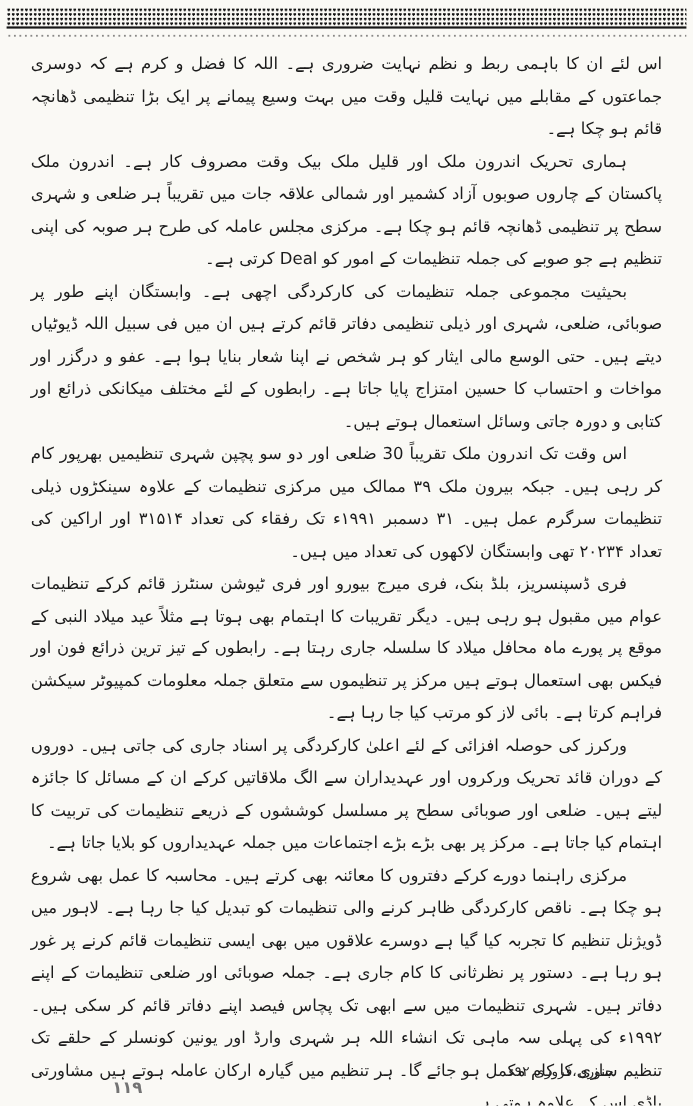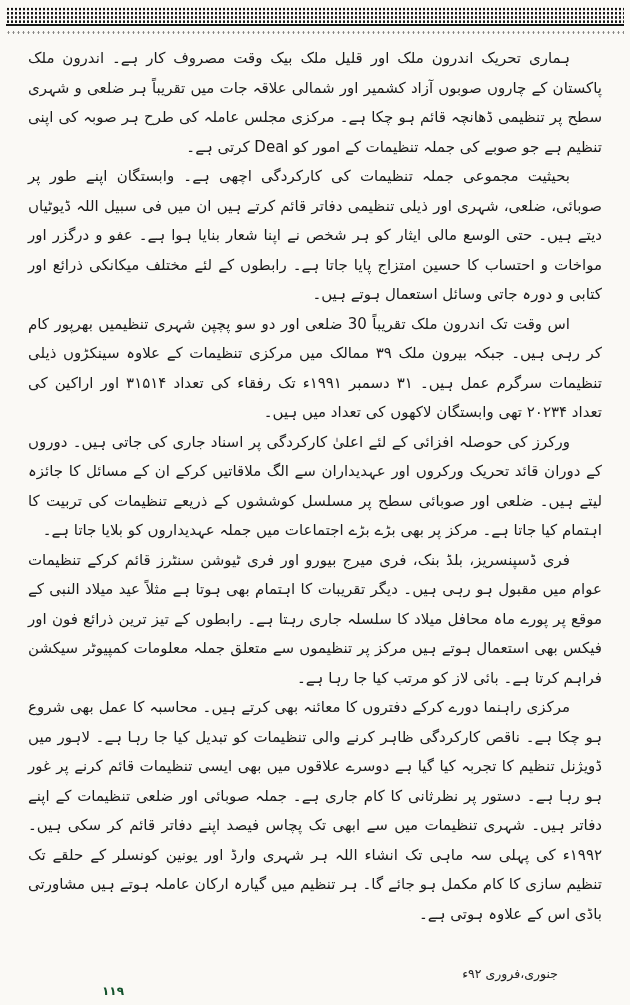--- a/index.html
+++ b/index.html
@@ -44,39 +44,40 @@
   .footer-issue {
     position: absolute;
     bottom: 24px; right: 72px;
     direction: rtl;
     font-size: 12.5px;
     color: #222;
   }
   .footer-page {
     position: absolute;
     bottom: 7px; left: 102px;
-    font-size: 12px;
+    font-size: 15px;
     font-weight: bold;
-    color: #14532d;
+    color: #737373;
   }
 </style>
 </head>
 <body>
 
 <div class="page">
 
   <div class="top-border"></div>
   <div class="top-border-faint"></div>
 
   <div class="textblock">
+    <p class="flush">اس لئے ان کا باہمی ربط و نظم نہایت ضروری ہے۔ اللہ کا فضل و کرم ہے کہ دوسری جماعتوں کے مقابلے میں نہایت قلیل وقت میں بہت وسیع پیمانے پر ایک بڑا تنظیمی ڈھانچہ قائم ہو چکا ہے۔</p>
     <p>ہماری تحریک اندرون ملک اور قلیل ملک بیک وقت مصروف کار ہے۔ اندرون ملک پاکستان کے چاروں صوبوں آزاد کشمیر اور شمالی علاقہ جات میں تقریباً ہر ضلعی و شہری سطح پر تنظیمی ڈھانچہ قائم ہو چکا ہے۔ مرکزی مجلس عاملہ کی طرح ہر صوبہ کی اپنی تنظیم ہے جو صوبے کی جملہ تنظیمات کے امور کو Deal کرتی ہے۔</p>
     <p>بحیثیت مجموعی جملہ تنظیمات کی کارکردگی اچھی ہے۔ وابستگان اپنے طور پر صوبائی، ضلعی، شہری اور ذیلی تنظیمی دفاتر قائم کرتے ہیں ان میں فی سبیل اللہ ڈیوٹیاں دیتے ہیں۔ حتی الوسع مالی ایثار کو ہر شخص نے اپنا شعار بنایا ہوا ہے۔ عفو و درگزر اور مواخات و احتساب کا حسین امتزاج پایا جاتا ہے۔ رابطوں کے لئے مختلف میکانکی ذرائع اور کتابی و دورہ جاتی وسائل استعمال ہوتے ہیں۔</p>
     <p>اس وقت تک اندرون ملک تقریباً 30 ضلعی اور دو سو پچپن شہری تنظیمیں بھرپور کام کر رہی ہیں۔ جبکہ بیرون ملک ۳۹ ممالک میں مرکزی تنظیمات کے علاوہ سینکڑوں ذیلی تنظیمات سرگرم عمل ہیں۔ ۳۱ دسمبر ۱۹۹۱ء تک رفقاء کی تعداد ۳۱۵۱۴ اور اراکین کی تعداد ۲۰۲۳۴ تھی وابستگان لاکھوں کی تعداد میں ہیں۔</p>
+    <p>فری ڈسپنسریز، بلڈ بنک، فری میرج بیورو اور فری ٹیوشن سنٹرز قائم کرکے تنظیمات عوام میں مقبول ہو رہی ہیں۔ دیگر تقریبات کا اہتمام بھی ہوتا ہے مثلاً عید میلاد النبی کے موقع پر پورے ماہ محافل میلاد کا سلسلہ جاری رہتا ہے۔ رابطوں کے تیز ترین ذرائع فون اور فیکس بھی استعمال ہوتے ہیں مرکز پر تنظیموں سے متعلق جملہ معلومات کمپیوٹر سیکشن فراہم کرتا ہے۔ بائی لاز کو مرتب کیا جا رہا ہے۔</p>
     <p>ورکرز کی حوصلہ افزائی کے لئے اعلیٰ کارکردگی پر اسناد جاری کی جاتی ہیں۔ دوروں کے دوران قائد تحریک ورکروں اور عہدیداران سے الگ ملاقاتیں کرکے ان کے مسائل کا جائزہ لیتے ہیں۔ ضلعی اور صوبائی سطح پر مسلسل کوششوں کے ذریعے تنظیمات کی تربیت کا اہتمام کیا جاتا ہے۔ مرکز پر بھی بڑے بڑے اجتماعات میں جملہ عہدیداروں کو بلایا جاتا ہے۔</p>
-    <p>فری ڈسپنسریز، بلڈ بنک، فری میرج بیورو اور فری ٹیوشن سنٹرز قائم کرکے تنظیمات عوام میں مقبول ہو رہی ہیں۔ دیگر تقریبات کا اہتمام بھی ہوتا ہے مثلاً عید میلاد النبی کے موقع پر پورے ماہ محافل میلاد کا سلسلہ جاری رہتا ہے۔ رابطوں کے تیز ترین ذرائع فون اور فیکس بھی استعمال ہوتے ہیں مرکز پر تنظیموں سے متعلق جملہ معلومات کمپیوٹر سیکشن فراہم کرتا ہے۔ بائی لاز کو مرتب کیا جا رہا ہے۔</p>
     <p>مرکزی راہنما دورے کرکے دفتروں کا معائنہ بھی کرتے ہیں۔ محاسبہ کا عمل بھی شروع ہو چکا ہے۔ ناقص کارکردگی ظاہر کرنے والی تنظیمات کو تبدیل کیا جا رہا ہے۔ لاہور میں ڈویژنل تنظیم کا تجربہ کیا گیا ہے دوسرے علاقوں میں بھی ایسی تنظیمات قائم کرنے پر غور ہو رہا ہے۔ دستور پر نظرثانی کا کام جاری ہے۔ جملہ صوبائی اور ضلعی تنظیمات کے اپنے دفاتر ہیں۔ شہری تنظیمات میں سے ابھی تک پچاس فیصد اپنے دفاتر قائم کر سکی ہیں۔ ۱۹۹۲ء کی پہلی سہ ماہی تک انشاء اللہ ہر شہری وارڈ اور یونین کونسلر کے حلقے تک تنظیم سازی کا کام مکمل ہو جائے گا۔ ہر تنظیم میں گیارہ ارکان عاملہ ہوتے ہیں مشاورتی باڈی اس کے علاوہ ہوتی ہے۔</p>
 
   </div>
 
   <div class="footer-issue">جنوری،فروری ۹۲ء</div>
 
   <div class="footer-page">۱۱۹</div>
 
 </div>
 

